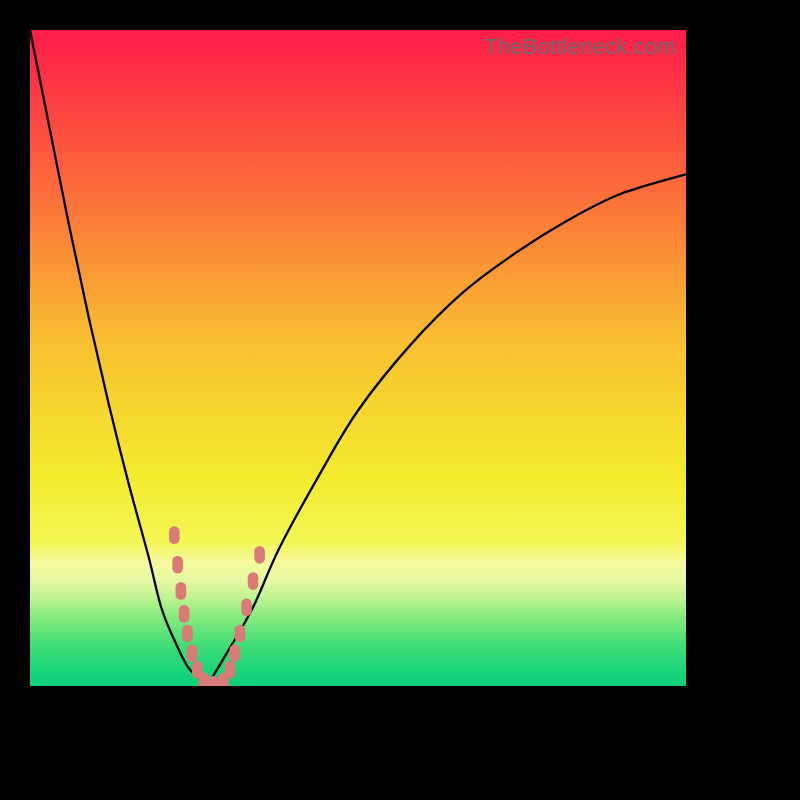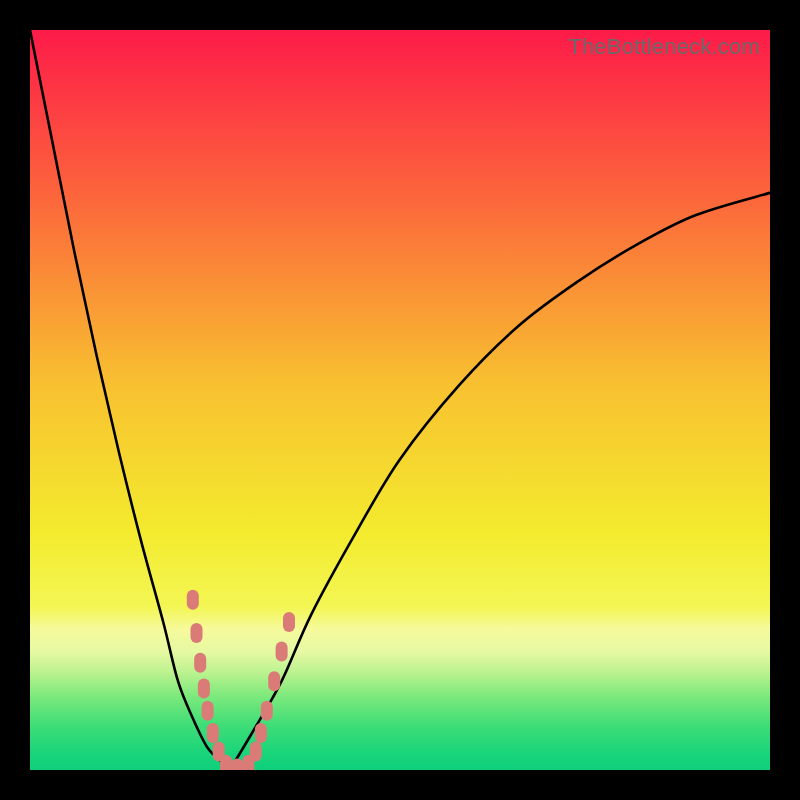--- a/index.html
+++ b/index.html
@@ -13,21 +13,21 @@
   .stage {
     position: relative;
     width: 800px;
     height: 800px;
     background: #000;
   }
   .plot-area {
     position: absolute;
     left: 30px;
     top: 30px;
-    width: 740px;
+    width: 656px;
     height: 740px;
     overflow: hidden;
   }
   .gradient {
     position: absolute;
     inset: 0;
   }
   .watermark {
     position: absolute;
     top: 4px;

